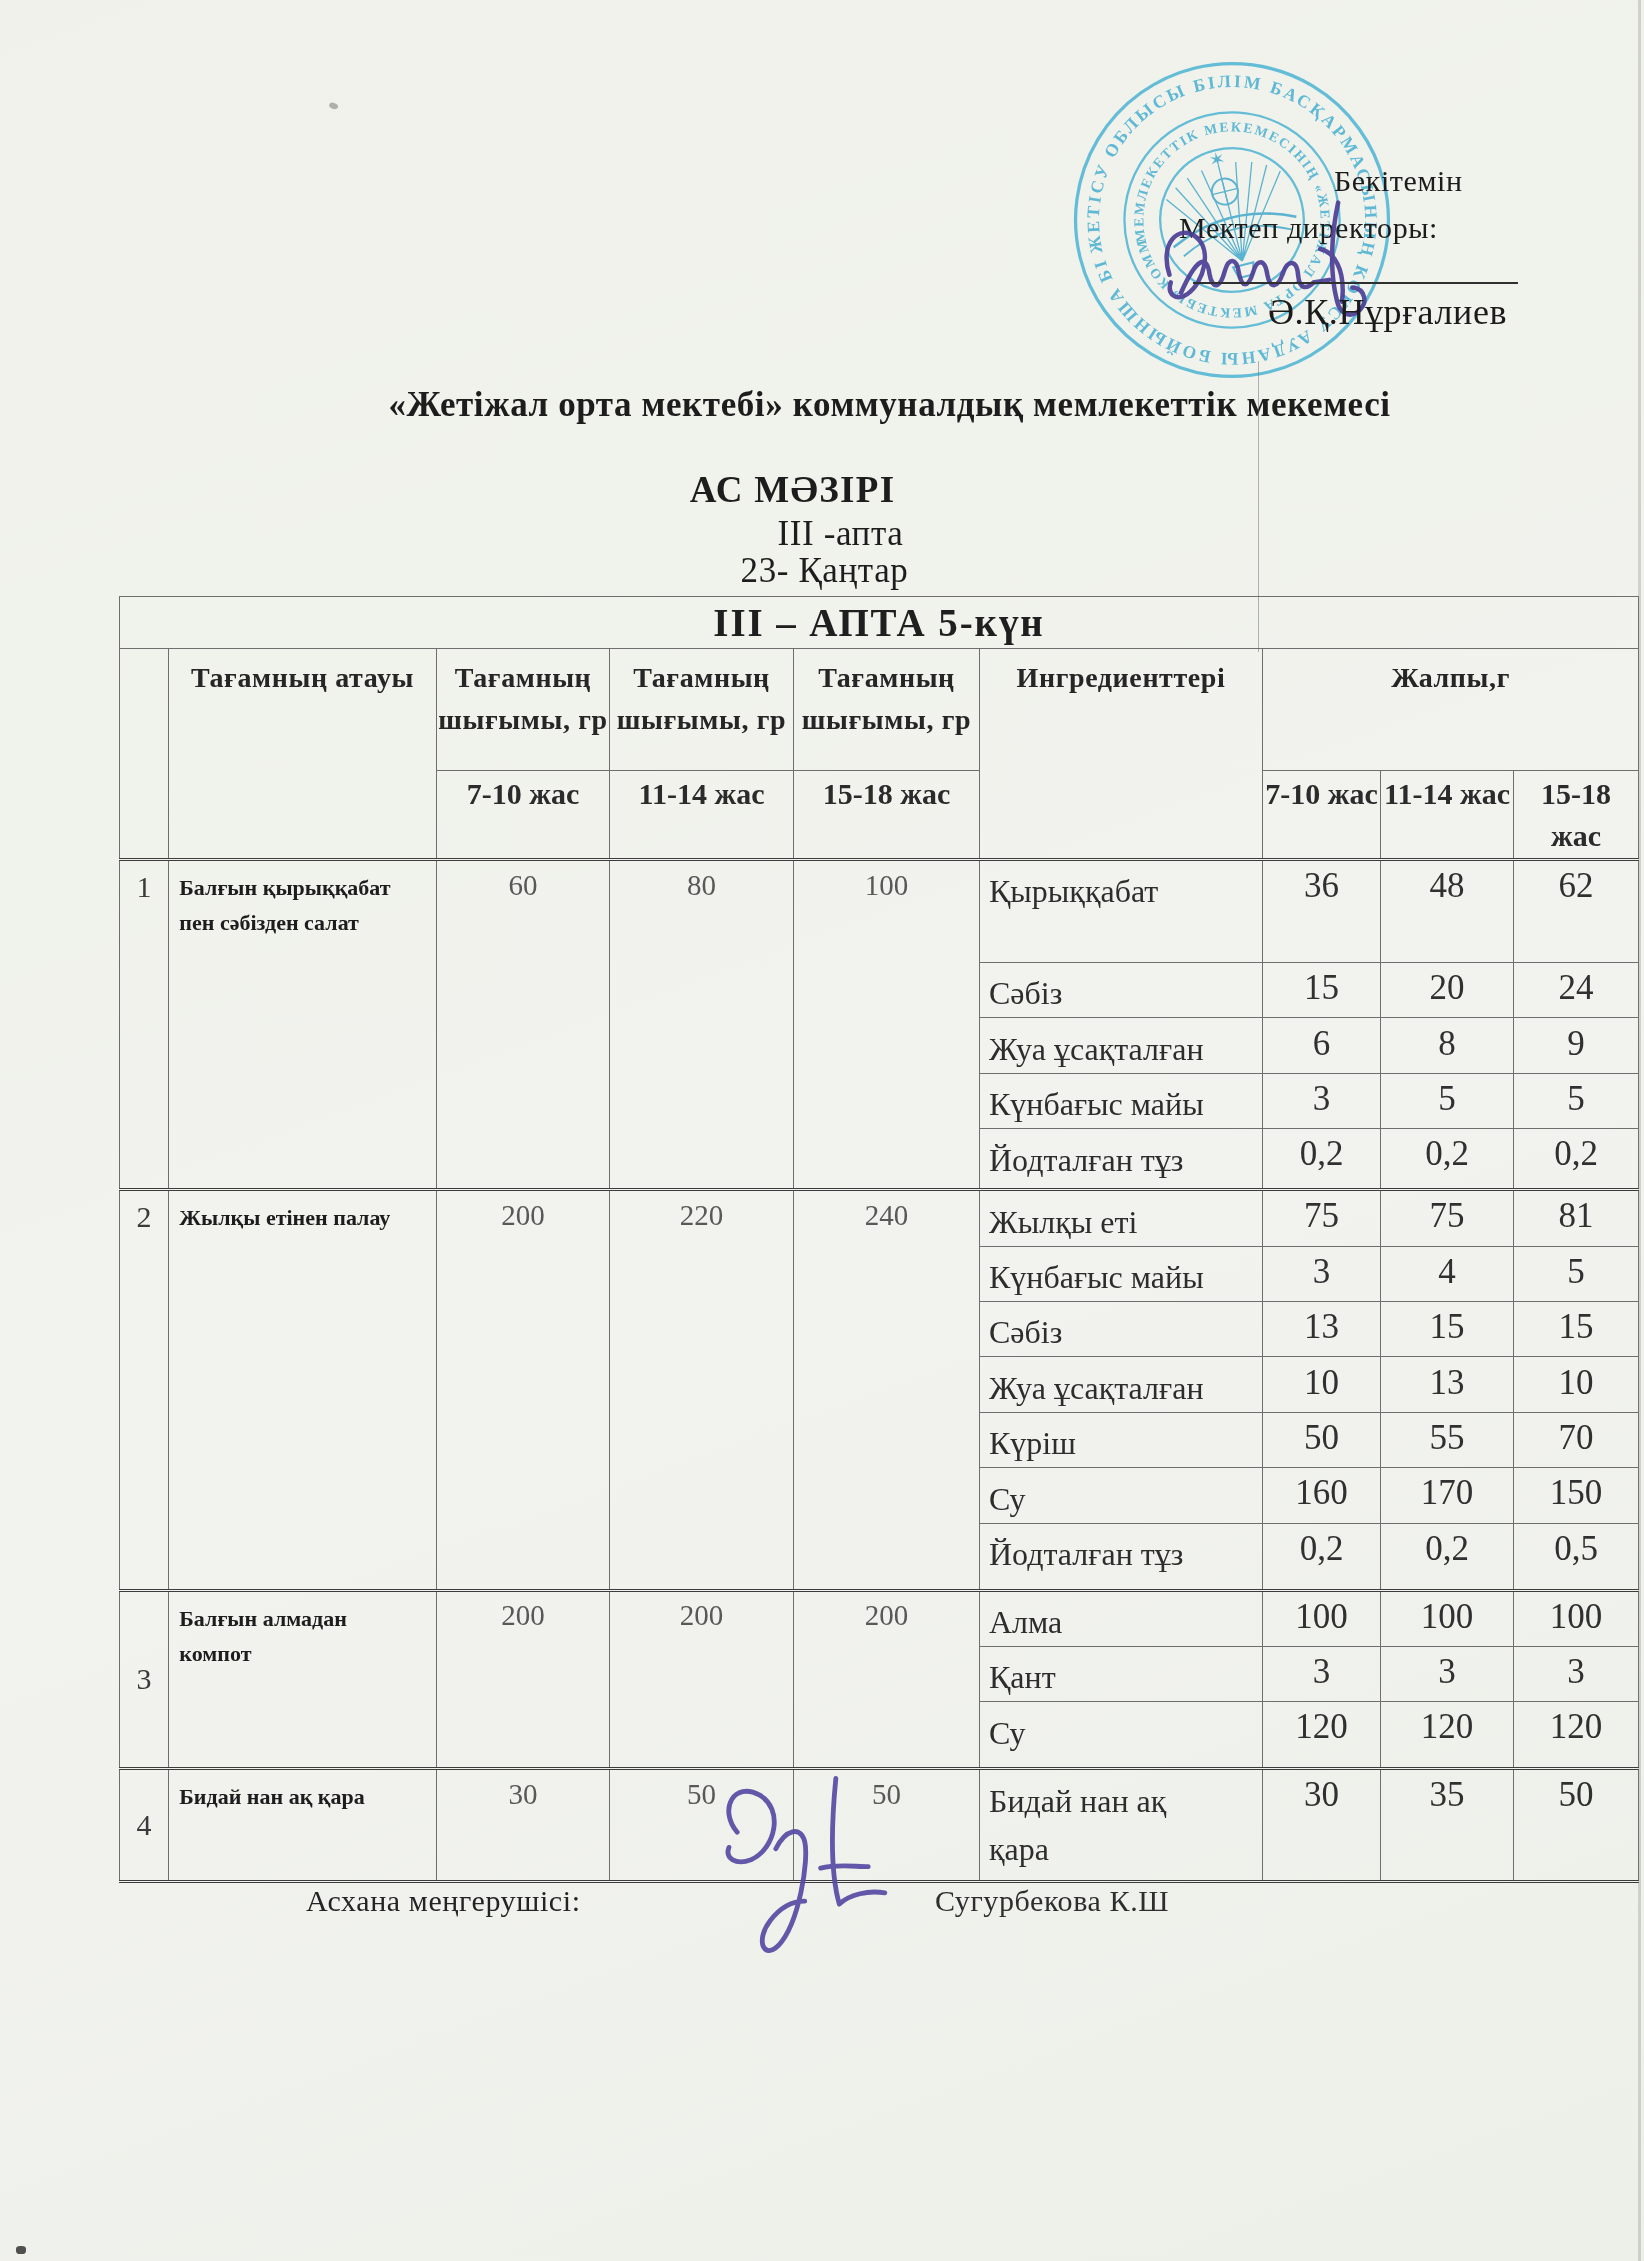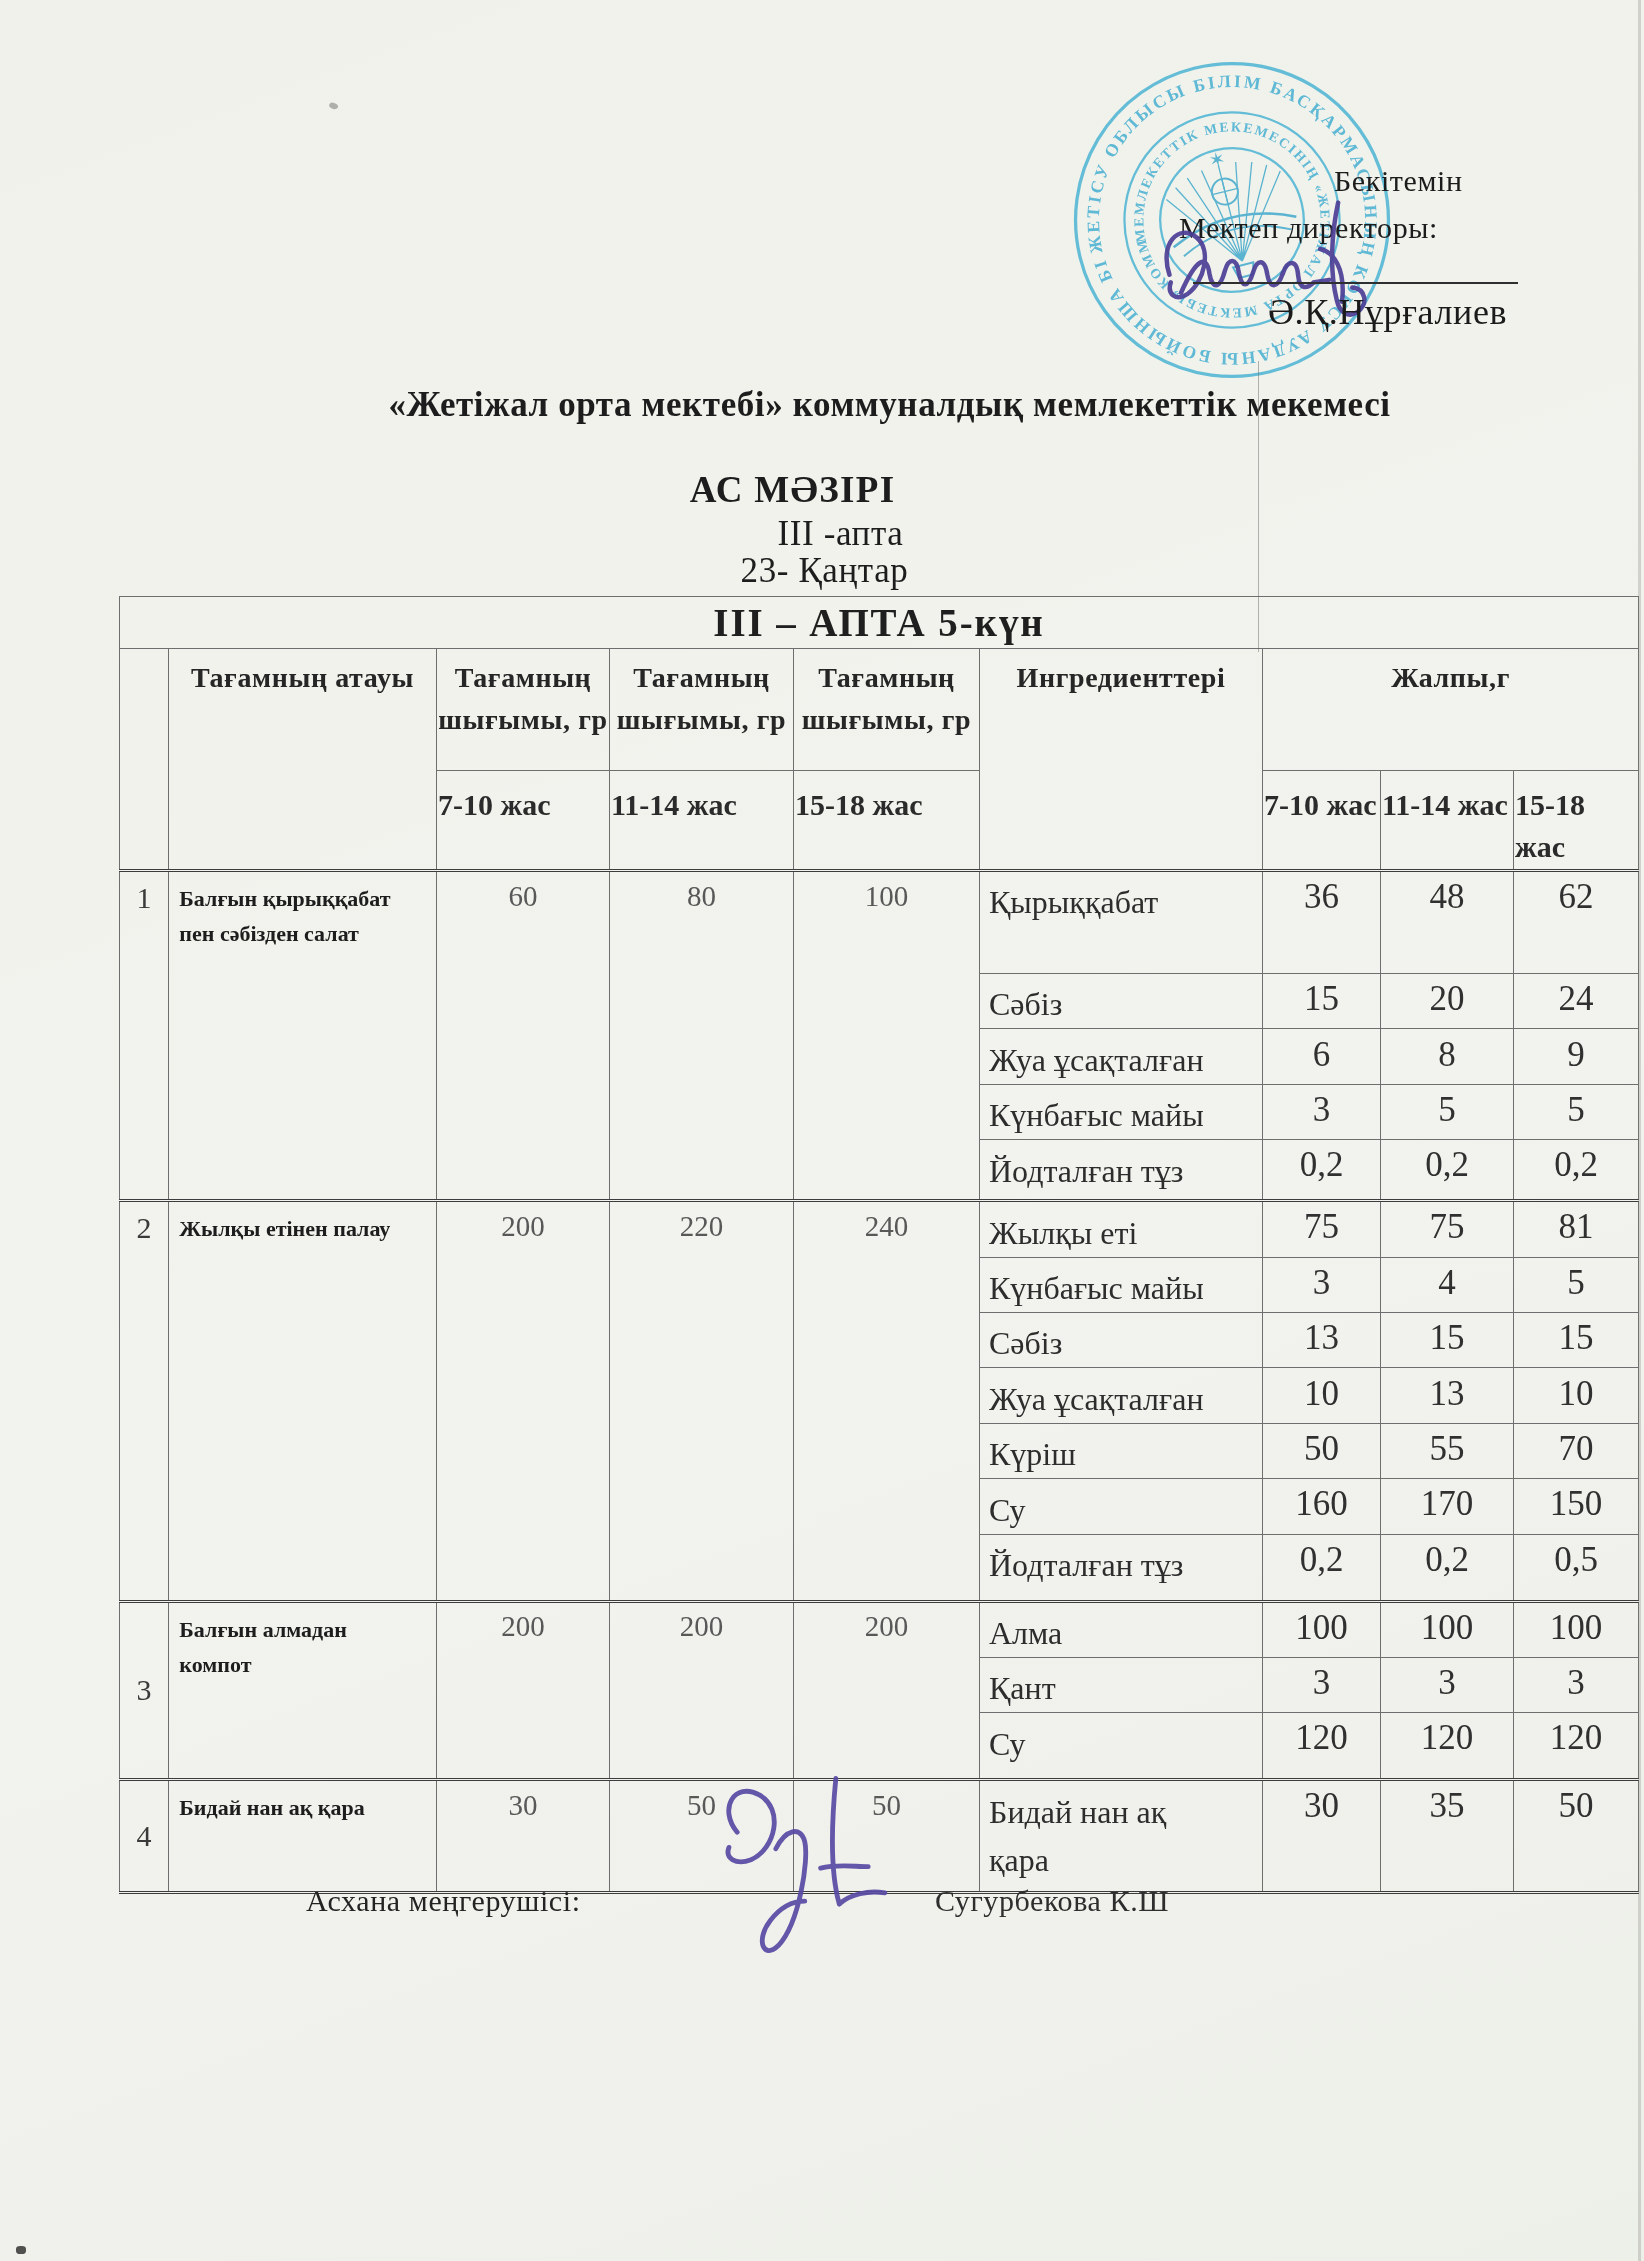--- a/index.html
+++ b/index.html
@@ -26,22 +26,22 @@
 
   
   .menu{position:absolute;left:119px;top:596px;width:1517px;border-collapse:collapse;
         table-layout:fixed;border-left:1.9px solid #5c5c5c;border-right:1.9px solid #5c5c5c;
         border-bottom:3.9px double #3c3c3c;}
   .menu th,.menu td{border:1.3px solid #6e6e6e;overflow:hidden;word-wrap:break-word;}
   .banner-cell{border-top:2.6px dashed #8b8b86;border-bottom:1.9px solid #4a4a4a;
         font-size:39px;font-weight:bold;text-align:center;letter-spacing:1.9px;color:#1f1f1f;}
   .h{font-size:28px;font-weight:bold;text-align:center;vertical-align:top;
         padding-top:8px;line-height:1.5;color:#262626;letter-spacing:0.6px;}
-  .age{font-size:30px;font-weight:bold;text-align:left;vertical-align:top;
-        padding-top:13px;line-height:1.4;color:#2b2b2b;}
+  .age{font-size:30px;font-weight:bold;text-align:center;vertical-align:top;
+        padding-top:2px;line-height:1.4;color:#2b2b2b;}
   .menu tbody td{vertical-align:top;border-top:1.9px solid #585858;}
   tr.dish-start td{border-top:3.9px double #3c3c3c;}
   .row-number-cell{font-size:30px;text-align:center;padding-top:9px;color:#3a3a3a;}
   .row-number-cell.mid{vertical-align:middle;padding-top:0;}
   .dish-name-cell{font-size:22px;font-weight:bold;padding:9px 26px 0 10.3px;line-height:1.6;color:#1d1d1d;margin-left:8px;}
   .dish-output-cell{font-size:29px;text-align:center;padding-top:7.7px;color:#585858;}
   .ingredient-name-cell{font-size:32px;padding:6.4px 39px 0 9px;line-height:1.5;color:#2d2d2d;}
   .ingredient-value-cell{font-size:35px;text-align:center;padding-top:5.2px;color:#303030;}
 
   

